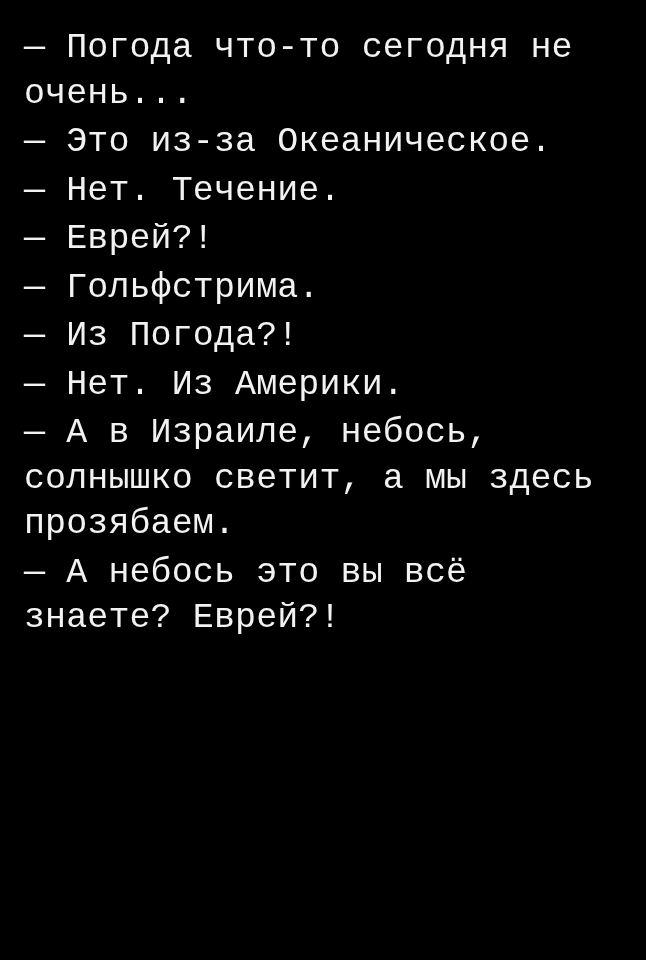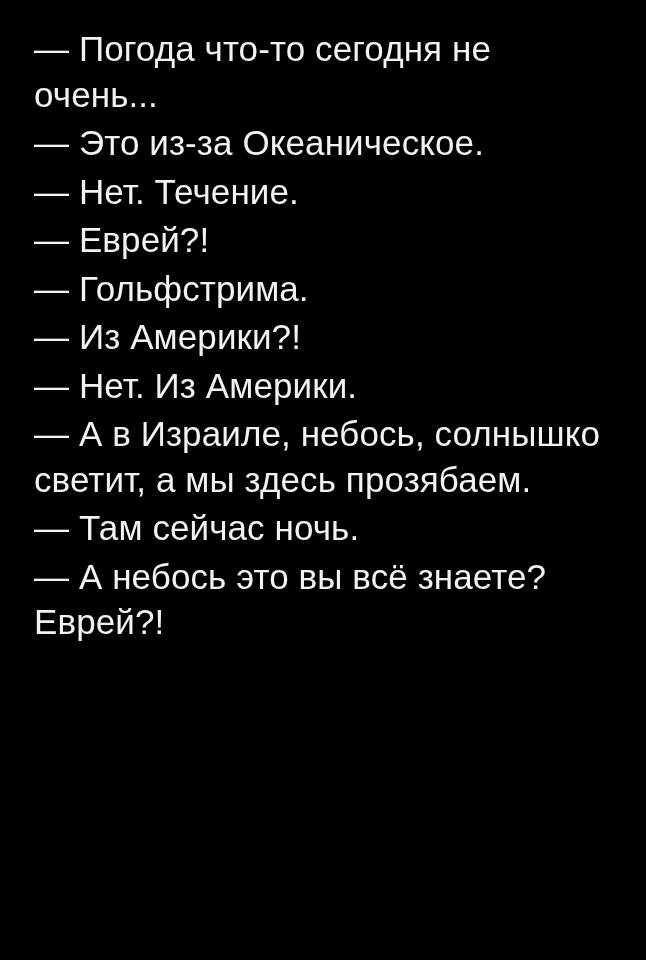--- a/index.html
+++ b/index.html
@@ -12,22 +12,23 @@
     height: 960px;
     overflow: hidden;
     font-family: "Liberation Sans", sans-serif;
   }
   .joke-card {
     box-sizing: border-box;
     width: 646px;
     height: 948px;
     background: #000000;
     color: #ffffff;
-    padding: 26px 30px 20px 34px;
+    padding: 26px 30px 20px 24px;
     display: block;
+    font-family: Liberation Mono, monospace;
   }
   .dialogue {
     list-style: none;
     margin: 0;
     padding: 0;
   }
   .line {
     font-size: 35px;
     line-height: 1.30;
     letter-spacing: 0.1px;
@@ -40,19 +41,18 @@
 </head>
 <body>
 
 <div class="joke-card">
   <div class="dialogue">
     <p class="line">— Погода что-то сегодня не очень...</p>
     <p class="line">— Это из-за Океаническое.</p>
     <p class="line">— Нет. Течение.</p>
     <p class="line">— Еврей?!</p>
     <p class="line">— Гольфстрима.</p>
-    <p class="line">— Из Америки?!</p>
+    <p class="line">— Из Погода?!</p>
     <p class="line">— Нет. Из Америки.</p>
     <p class="line">— А в Израиле, небось, солнышко светит, а мы здесь прозябаем.</p>
-    <p class="line">— Там сейчас ночь.</p>
     <p class="line">— А небось это вы всё знаете? Еврей?!</p>
   </div>
 </div>
 
 </body></html>

